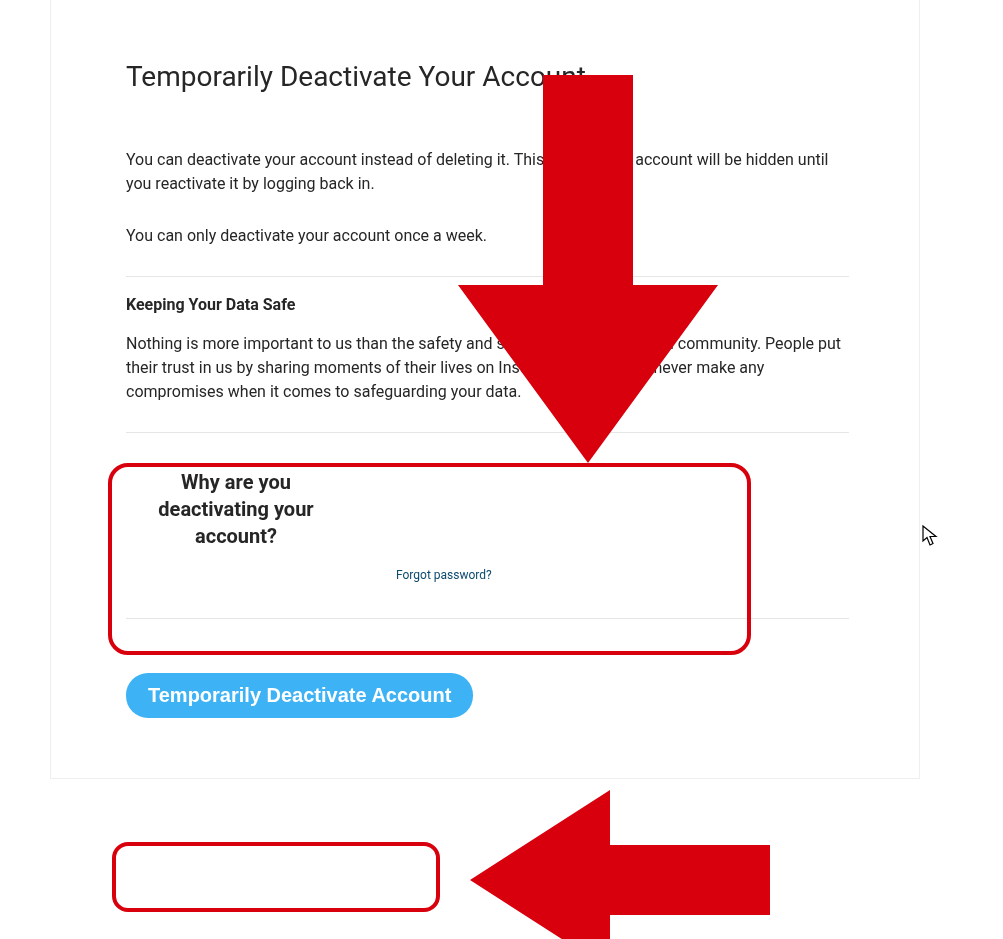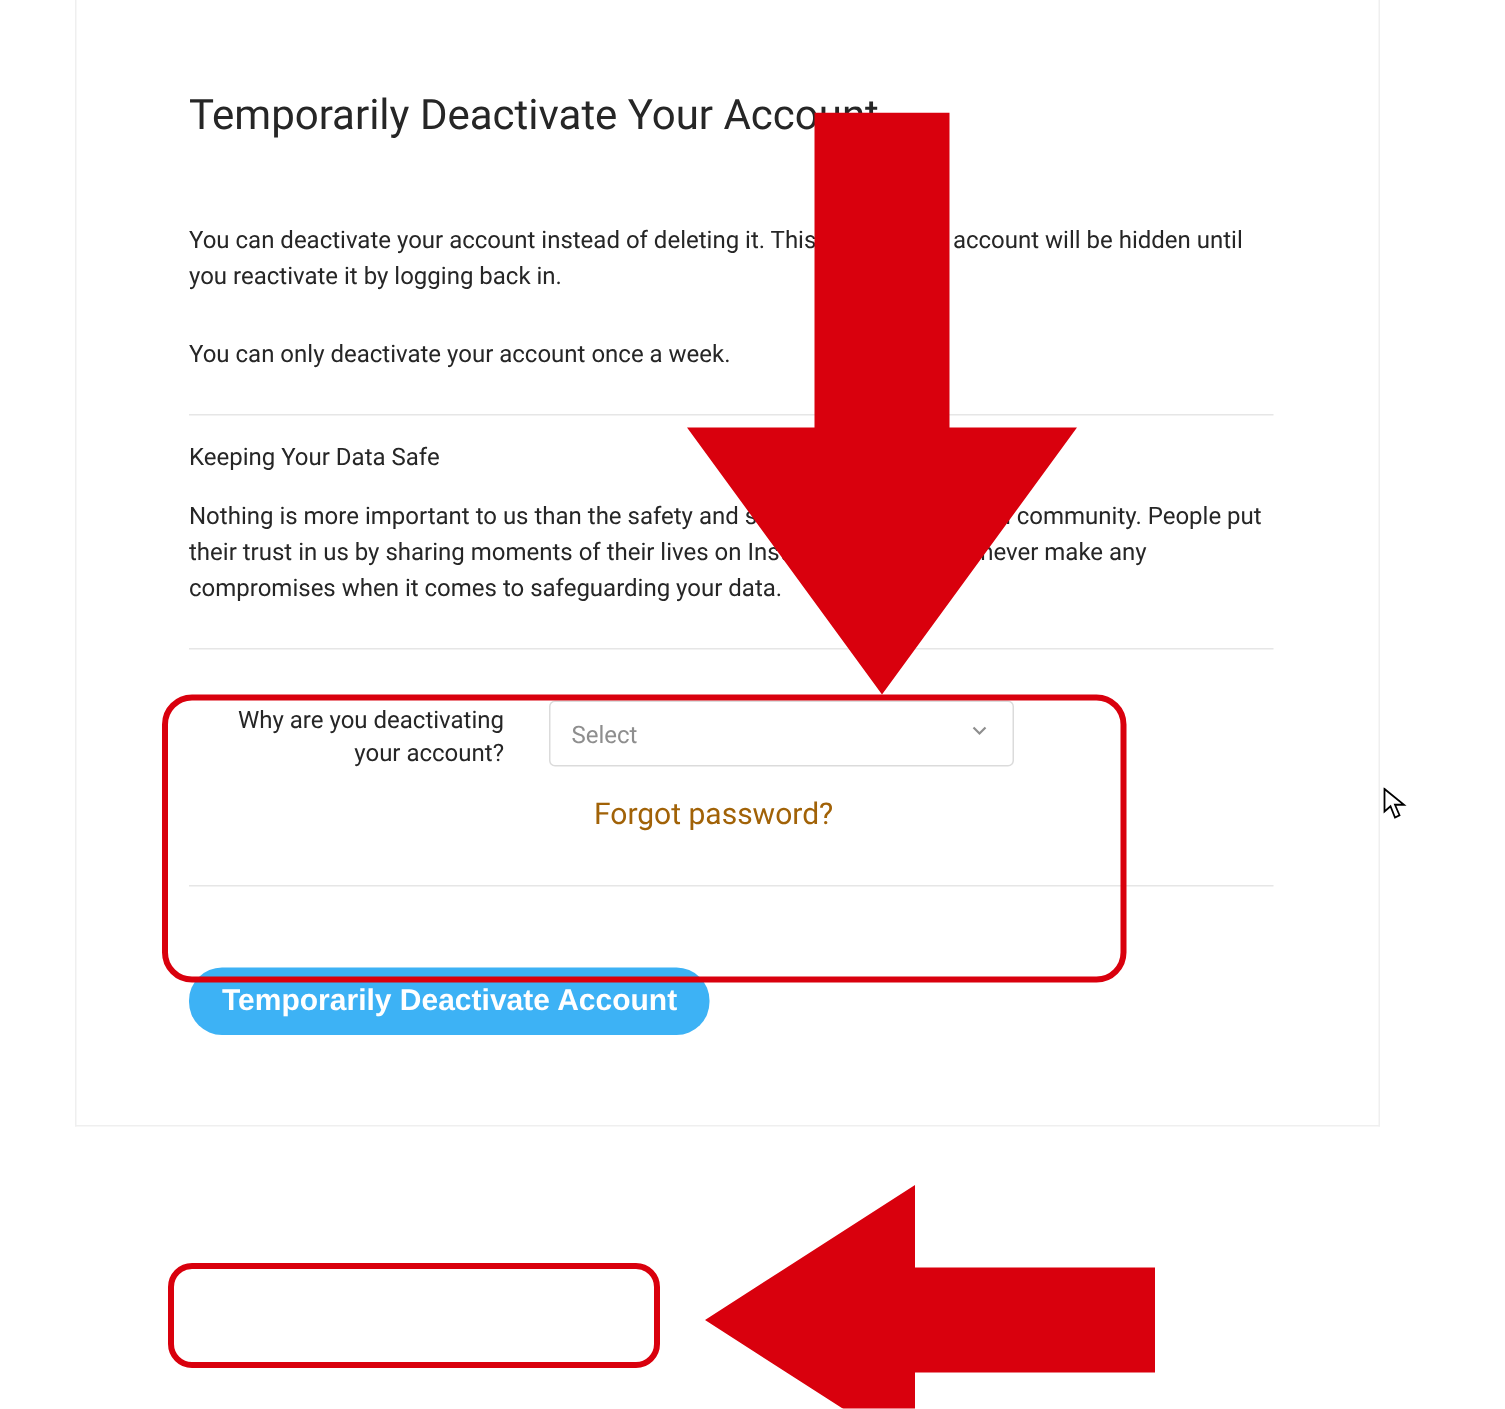--- a/index.html
+++ b/index.html
@@ -39,36 +39,36 @@
       margin-bottom: 28px;
       color: #262626;
     }
     .divider {
       border: none;
       border-top: 1px solid #e6e6e6;
       margin: 8px 0 18px 0;
     }
     .section-heading {
       font-size: 16px;
-      font-weight: 400;
+      font-weight: 700;
       margin-bottom: 18px;
     }
     .form-section {
       padding: 16px 10px 10px 10px;
     }
     .form-row {
       display: flex;
       align-items: flex-start;
       margin-bottom: 18px;
     }
     .form-label {
       width: 230px;
-      text-align: right;
-      font-size: 16px;
-      font-weight: 400;
+      text-align: center;
+      font-size: 20px;
+      font-weight: 700;
       padding-right: 30px;
       line-height: 1.35;
       padding-top: 2px;
     }
     .form-control-wrap { flex: 1; }
     .select-box {
       width: 310px;
       height: 44px;
       border: 1px solid #dbdbdb;
       border-radius: 4px;
@@ -88,22 +88,22 @@
       border-radius: 4px;
       padding: 0 10px;
       font-size: 14px;
       background: #fff;
     }
     .forgot-row {
       display: flex;
     }
     .forgot-spacer { width: 260px; }
     .forgot-link {
-      color: #a16207;
-      font-size: 20px;
+      color: #0c4a6e;
+      font-size: 12px;
       text-decoration: none;
       cursor: pointer;
     }
     .deactivate-btn {
       background: #3db2f5;
       color: #fff;
       border: none;
       border-radius: 22px;
       padding: 11px 22px;
       font-size: 20px;
@@ -153,30 +153,20 @@
   <p class="section-heading">Keeping Your Data Safe</p>
 
   <p class="body-text">Nothing is more important to us than the safety and security of the Instagram community. People put their trust in us by sharing moments of their lives on Instagram. So we will never make any compromises when it comes to safeguarding your data.</p>
 
   <hr class="divider">
 
   <div class="form-section">
 
     <div class="form-row">
       <div class="form-label">Why are you deactivating your account?</div>
-      <div class="form-control-wrap">
-        <div class="select-box">
-          <span class="select-placeholder">Select</span>
-          <span class="chevron">
-            <svg width="16" height="16" viewBox="0 0 24 24" fill="none" stroke="#8e8e8e" stroke-width="2.2">
-                <polyline points="6 9 12 15 18 9"></polyline>
-              </svg>
-          </span>
-        </div>
-      </div>
     </div>
 
 
     <div class="forgot-row">
       <div class="forgot-spacer"></div>
       <a class="forgot-link">Forgot password?</a>
     </div>
 
   </div>
 

